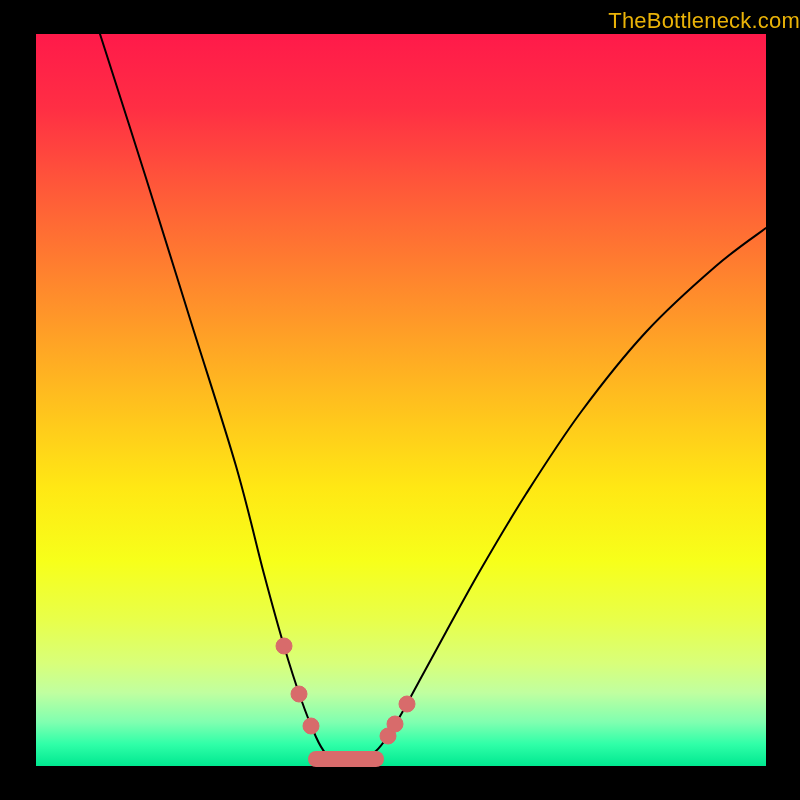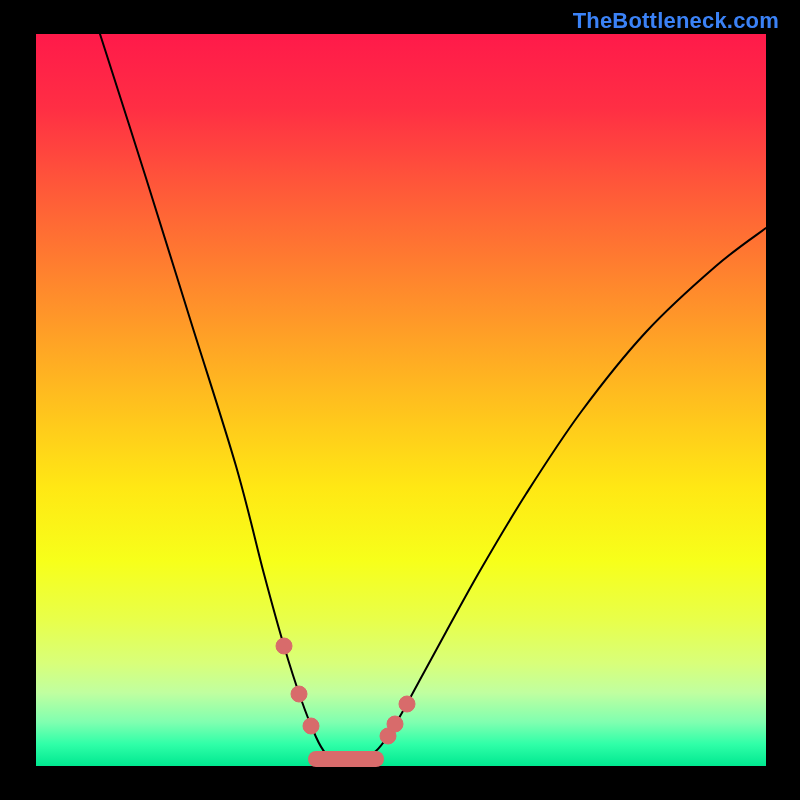--- a/index.html
+++ b/index.html
@@ -54,26 +54,25 @@
     stroke-linecap: round;
   }
   .plot svg circle.marker,
   .plot svg path.segment {
     fill: #d86b6b;
     stroke: #d86b6b;
   }
   .credit {
     position: absolute;
     top: 8px;
-    right: 21px;
-    color: #3b82f6;
+    right: 0;
+    color: #eab308;
     font-size: 22px;
     letter-spacing: 0.2px;
     user-select: none;
-    font-weight: bold;
   }
 </style>
 </head>
 <body>
 
 <div class="stage">
   <div class="credit">TheBottleneck.com</div>
 
   <div class="plot">
     <svg viewBox="0 0 730 732">

